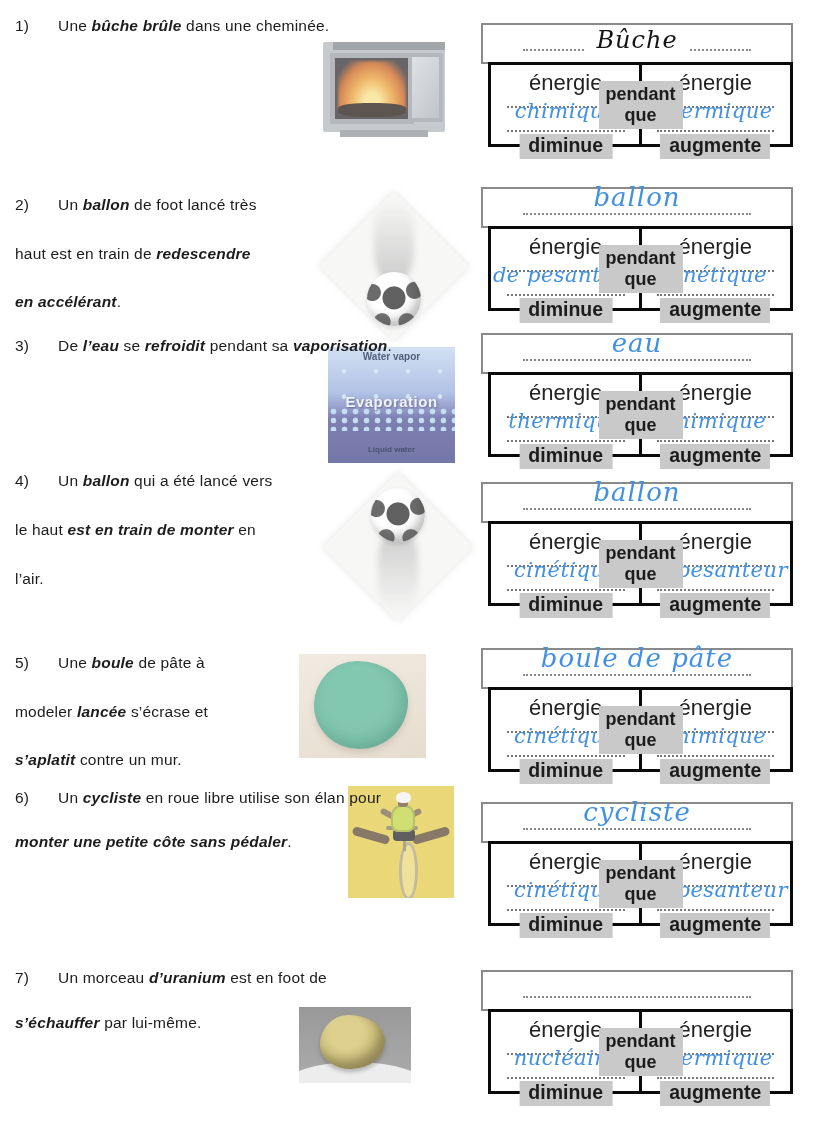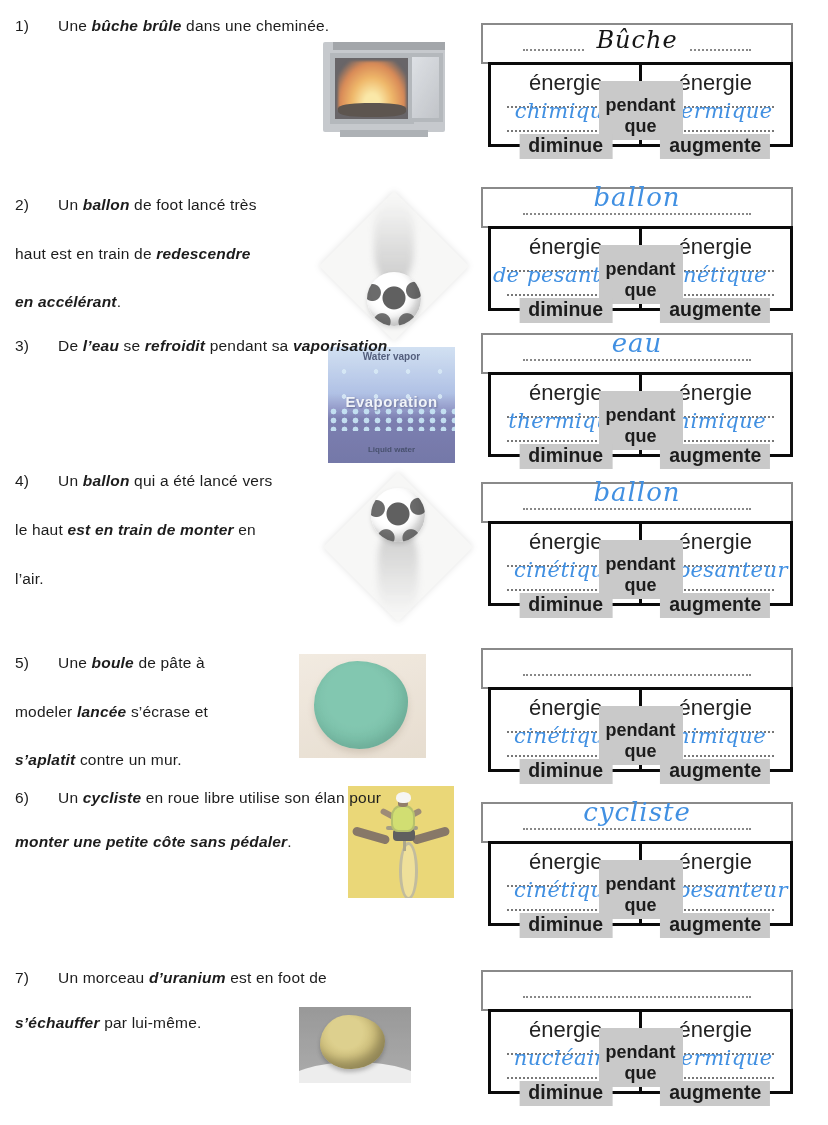--- a/index.html
+++ b/index.html
@@ -35,21 +35,21 @@
   .cl2{position:absolute;left:16px;right:16px;top:65px;border-top:2px dotted #777;}
   .hw{
     position:absolute;left:1px;right:1px;top:34px;text-align:center;
     font-family:"DejaVu Serif",serif;font-style:italic;font-size:21px;
     color:var(--hw-blue);white-space:nowrap;z-index:3;letter-spacing:.5px;
   }
   .divider{position:absolute;left:calc(50% - 1.5px);top:0;bottom:0;width:3px;background:#0a0a0a;}
   .pendant{
     position:absolute;left:50%;top:16px;transform:translateX(-50%);width:84px;
     background:var(--hl-gray);text-align:center;font-weight:700;font-size:18px;
-    line-height:1.15;padding:14px 0 4px;z-index:4;
+    line-height:1.15;padding:3px 0 4px;z-index:4;
   }
   .lbl{
     position:absolute;bottom:-15px;transform:translateX(-50%);background:var(--hl-gray);
     font-weight:700;font-size:19.5px;padding:0 9px 2px;z-index:4;white-space:nowrap;
   }
   .lbl-left{left:25%;}
   .lbl-right{left:75%;}
 
   
   .img{position:absolute;z-index:1;filter:opacity(.82) saturate(.9);}
@@ -277,20 +277,21 @@
     <section>
       <div class="text-line" style="top:654px"><span class="num">5)</span><span class="seg">Une </span><span class="seg-bold">boule</span><span class="seg"> de pâte à</span></div>
       <div class="text-line" style="top:703px"><span class="seg">modeler </span><span class="seg-bold">lancée</span><span class="seg"> s’écrase et</span></div>
       <div class="text-line" style="top:751px"><span class="seg-bold">s’aplatit</span><span class="seg"> contre un mur.</span></div>
       <div class="img playdough" style="left:299px;top:654px;width:127px;height:104px;">
       <div class="pd-ball"></div>
       </div>
       <div class="ebox" style="top:648px">
     <div class="ebox-title">
       <div class="t-dots"></div>
+      <span class="t-word">boule de pâte</span>
     </div>
     <div class="ebox-main">
       <div class="cell">
         <div class="energie">énergie</div>
         <div class="cl1"></div>
         <div class="cl2"></div>
         <div class="hw">cinétique</div>
       </div>
       <div class="cell">
         <div class="energie">énergie</div>

